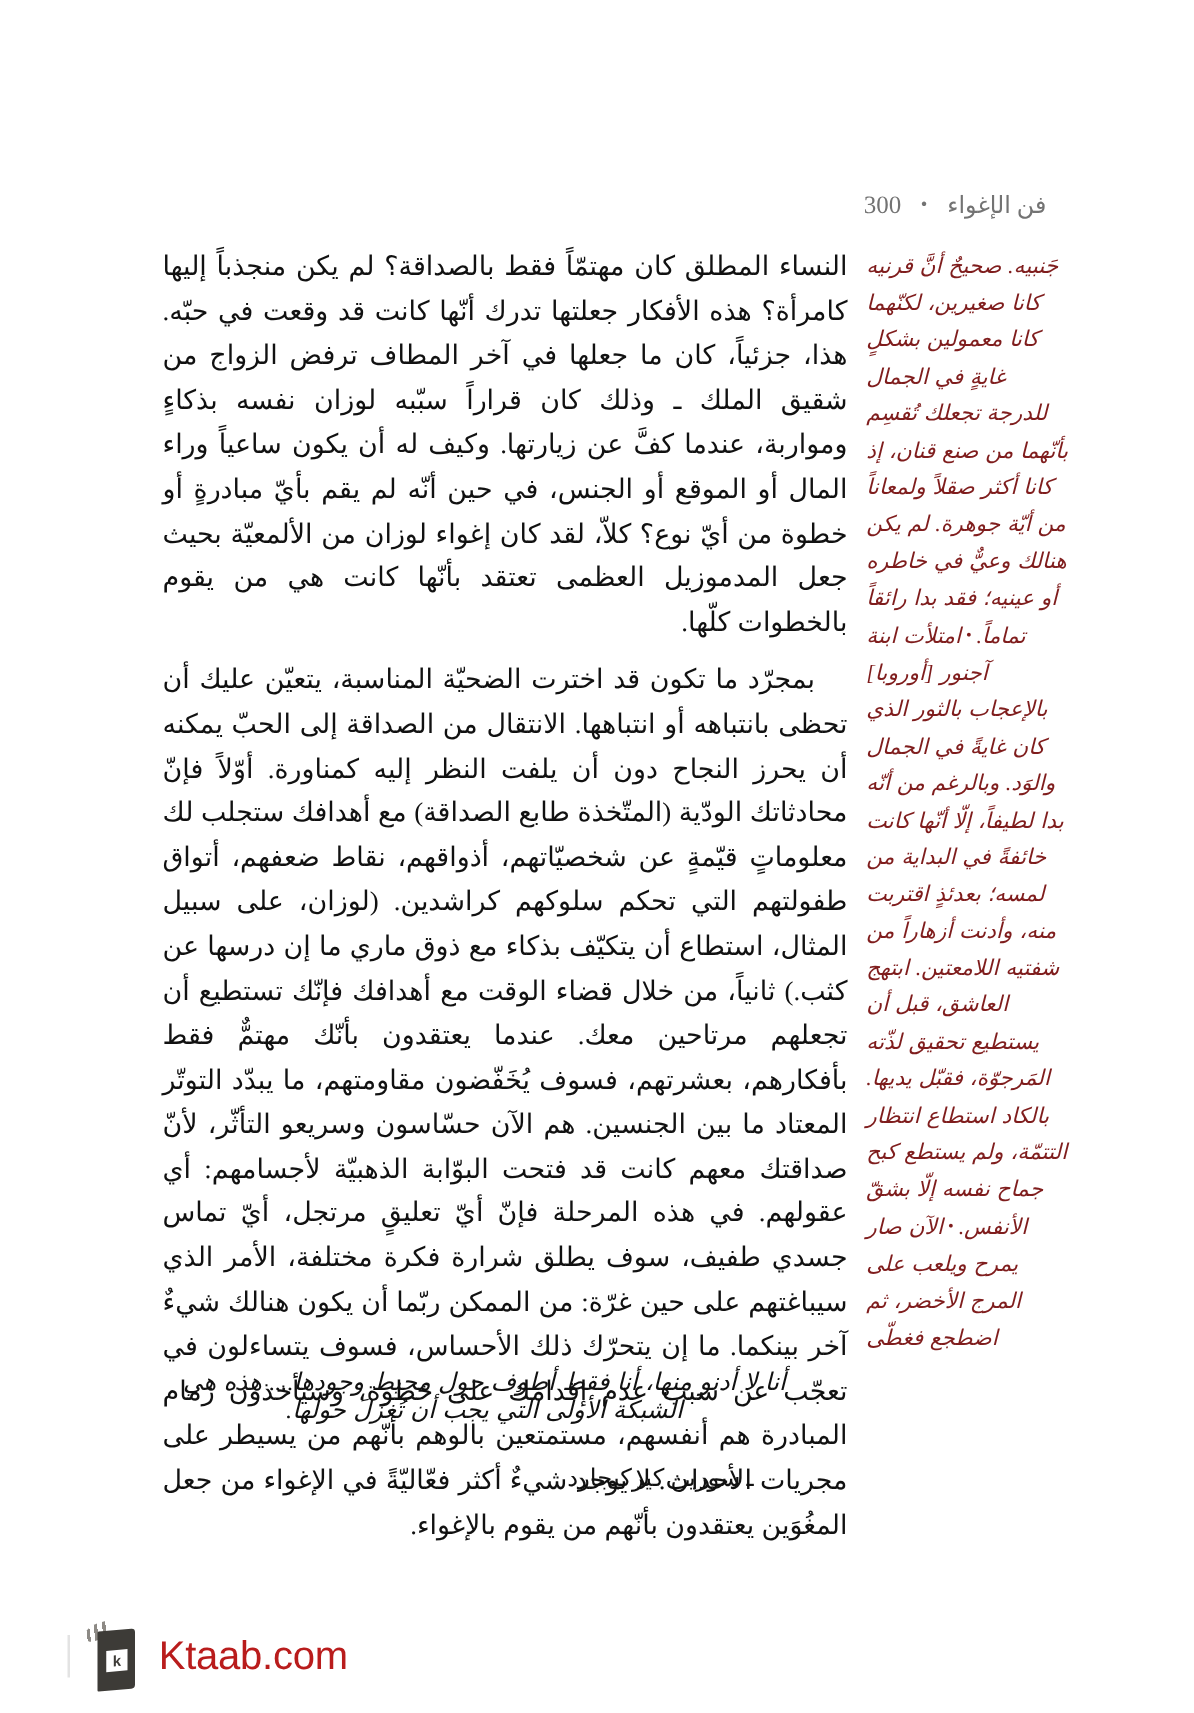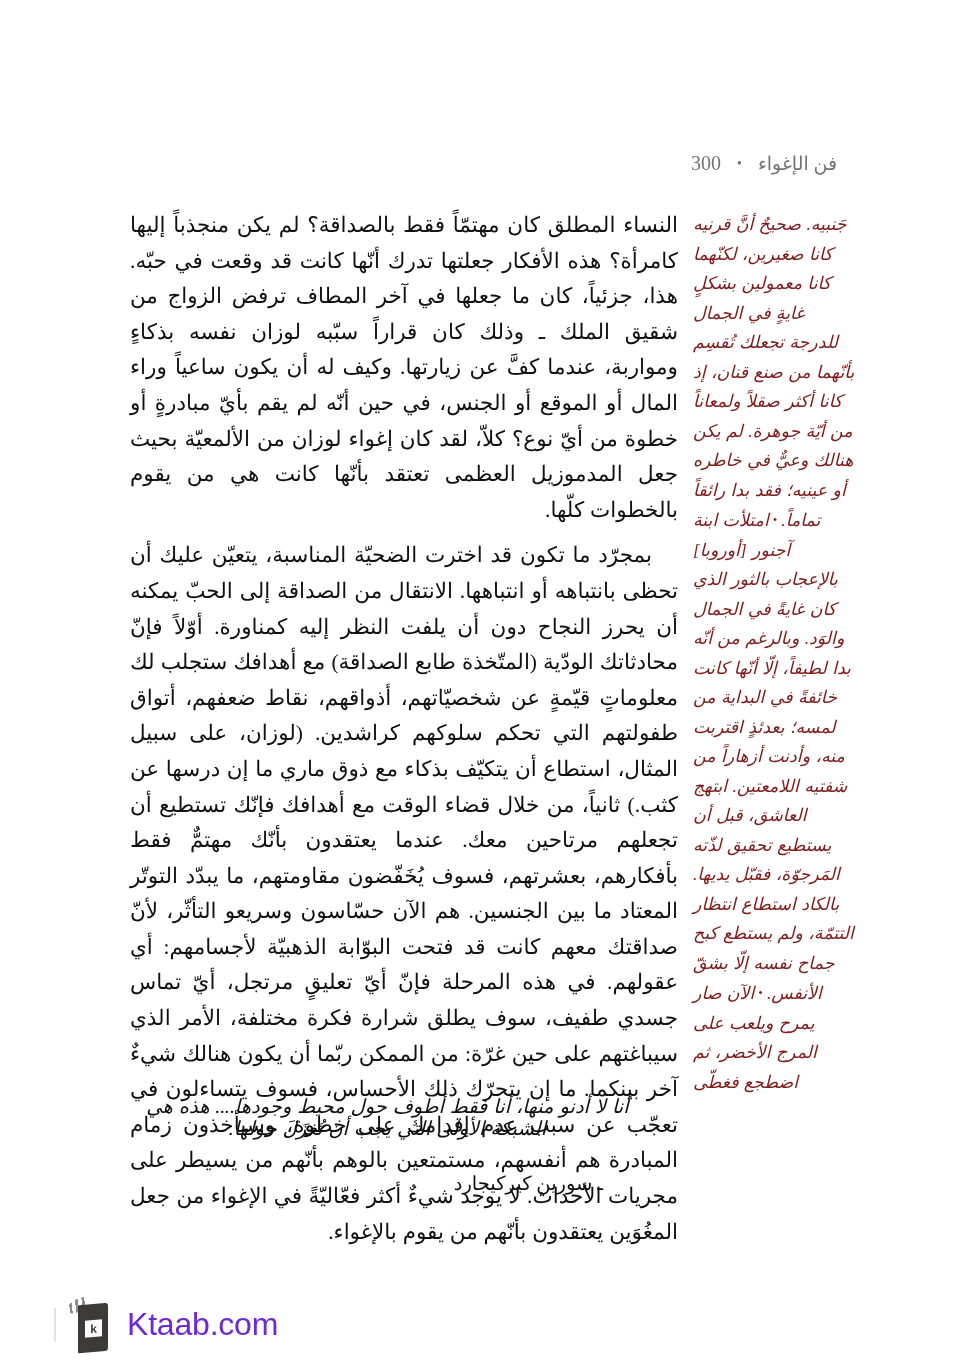--- a/index.html
+++ b/index.html
@@ -44,21 +44,21 @@
   }
   .running-head .rh-page {
     font-family: "Liberation Serif", serif;
     font-size: 20px;
     letter-spacing: 0.5px;
   }
 
   
   .body-area {
     position: absolute;
-    top: 208px;
+    top: 196px;
     left: 118px;
     right: 100px;
     height: 1020px;
   }
 
   
   .main-col {
     position: absolute;
     top: 0;
     left: 12px;
@@ -178,21 +178,21 @@
     background:
       linear-gradient(100deg, transparent 0 8%, #8d8a85 8% 17%, transparent 17% 30%,
        #8d8a85 30% 40%, transparent 40% 54%, #8d8a85 54% 64%, transparent 64% 100%);
     transform: rotate(-17deg);
     border-radius: 50% 40% 10% 20%;
   }
   .wm-text {
     font-family: "Liberation Sans", "DejaVu Sans", sans-serif;
     font-size: 32px;
     font-weight: 400;
-    color: #6d28d9;
+    color: #b91c1c;
     letter-spacing: -0.2px;
   }
   .wm-edge {
     position: absolute;
     left: 54px;
     bottom: 28px;
     width: 2px;
     height: 34px;
     background: #e3e3e3;
   }

